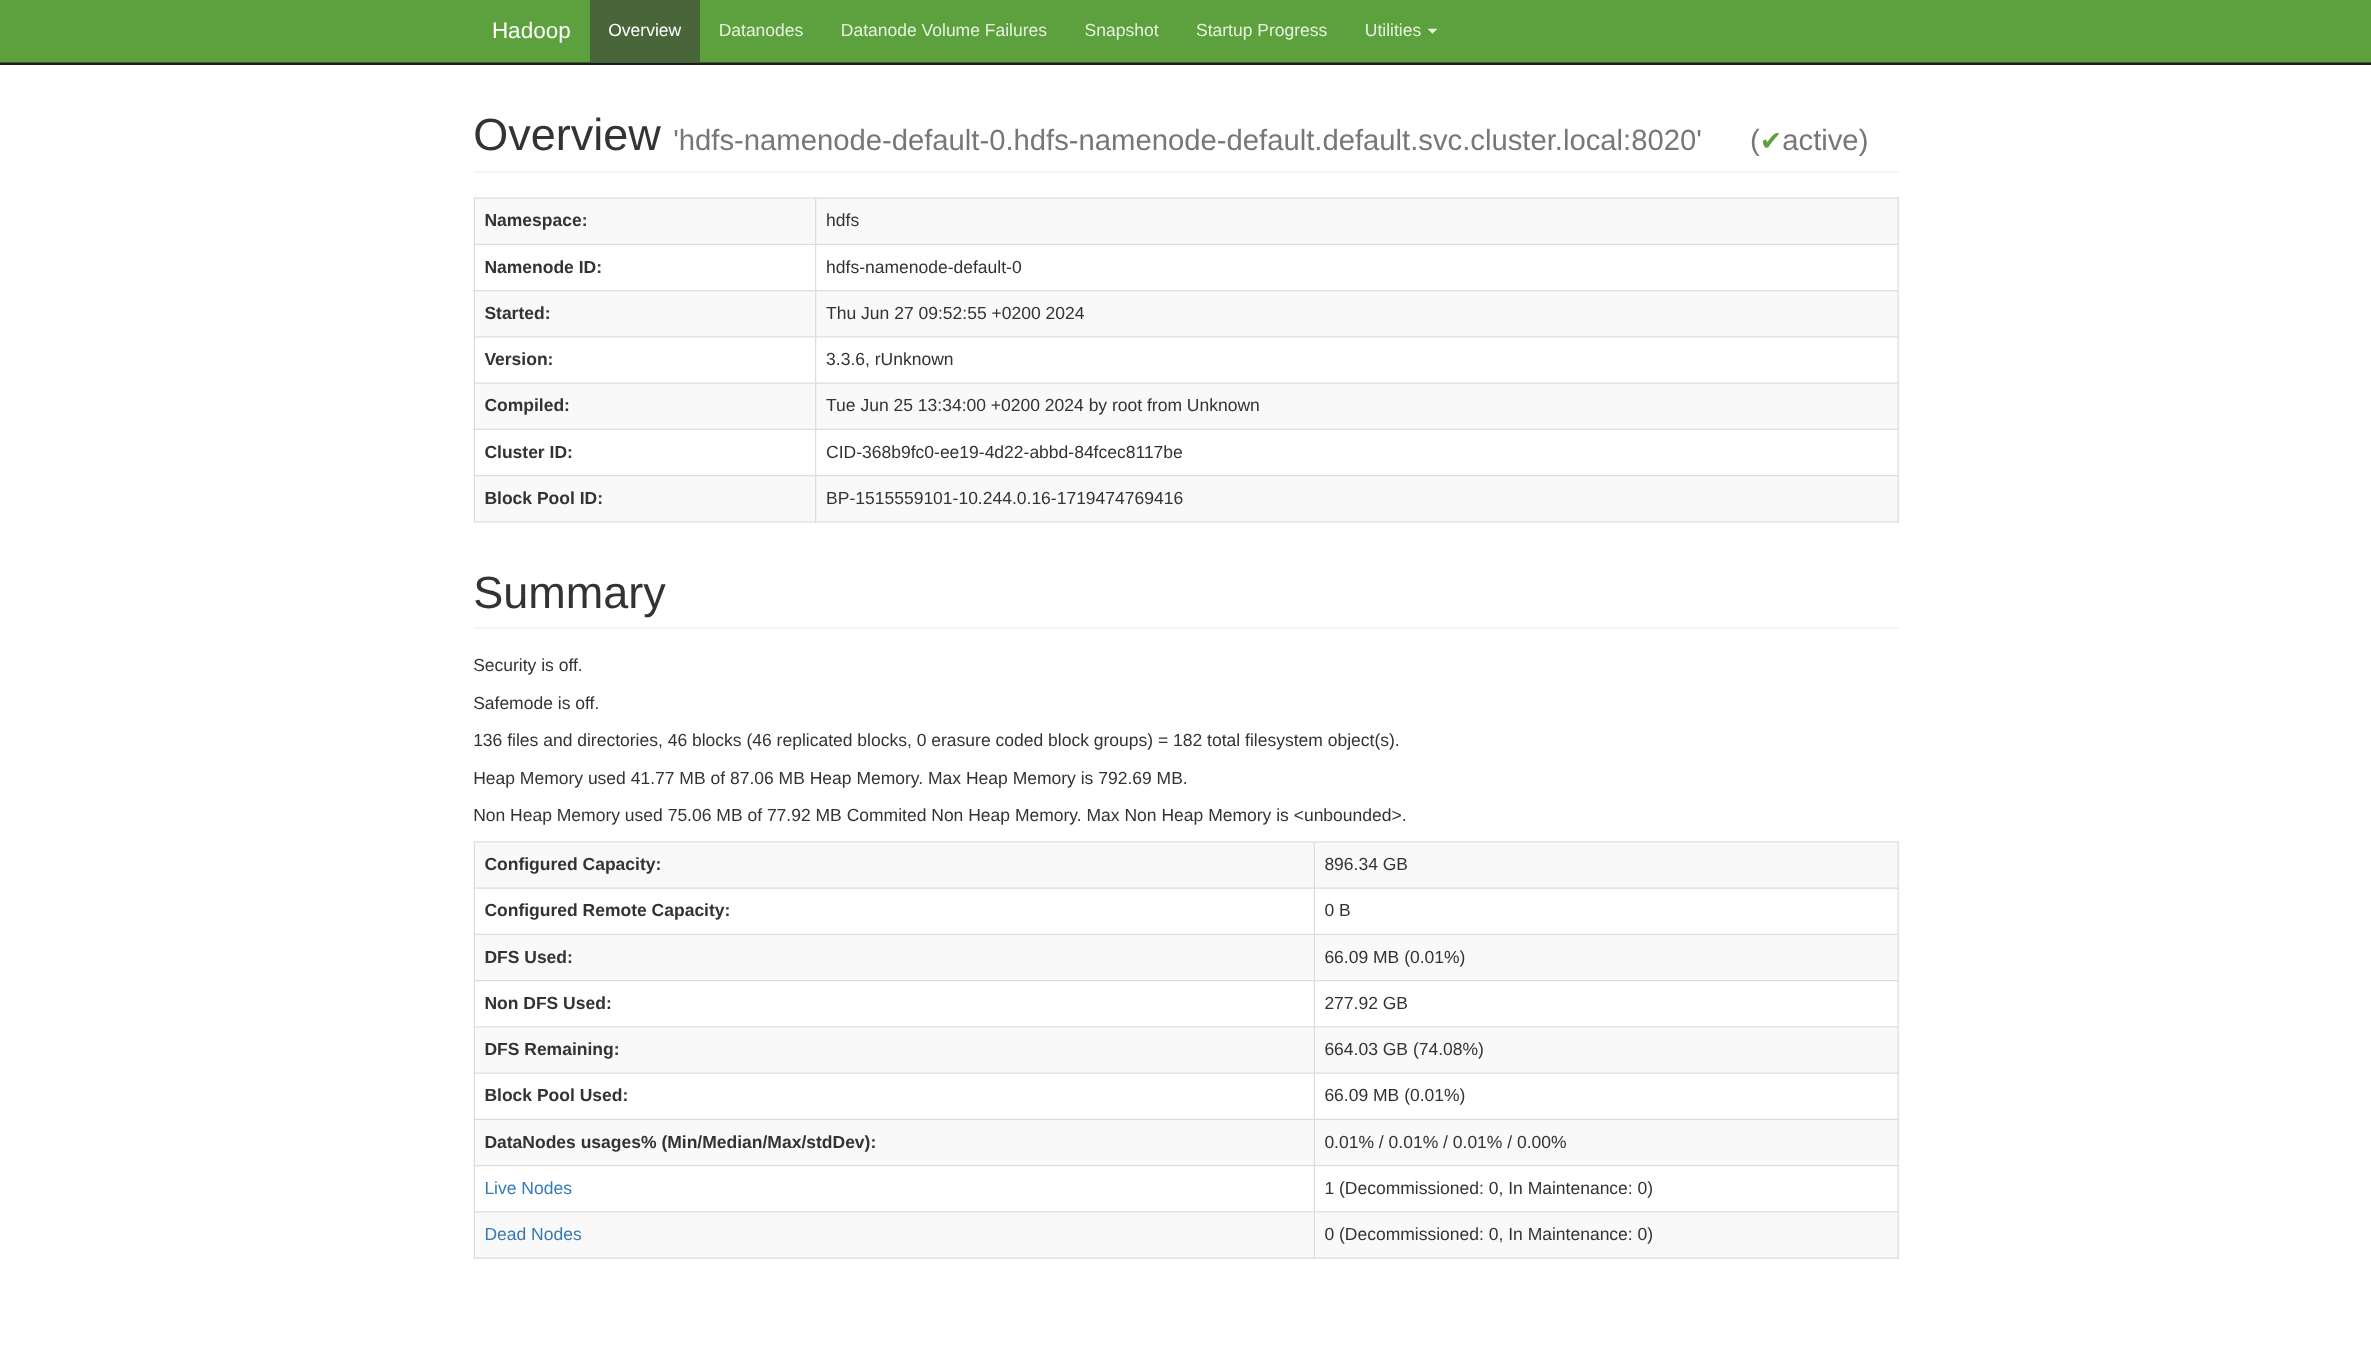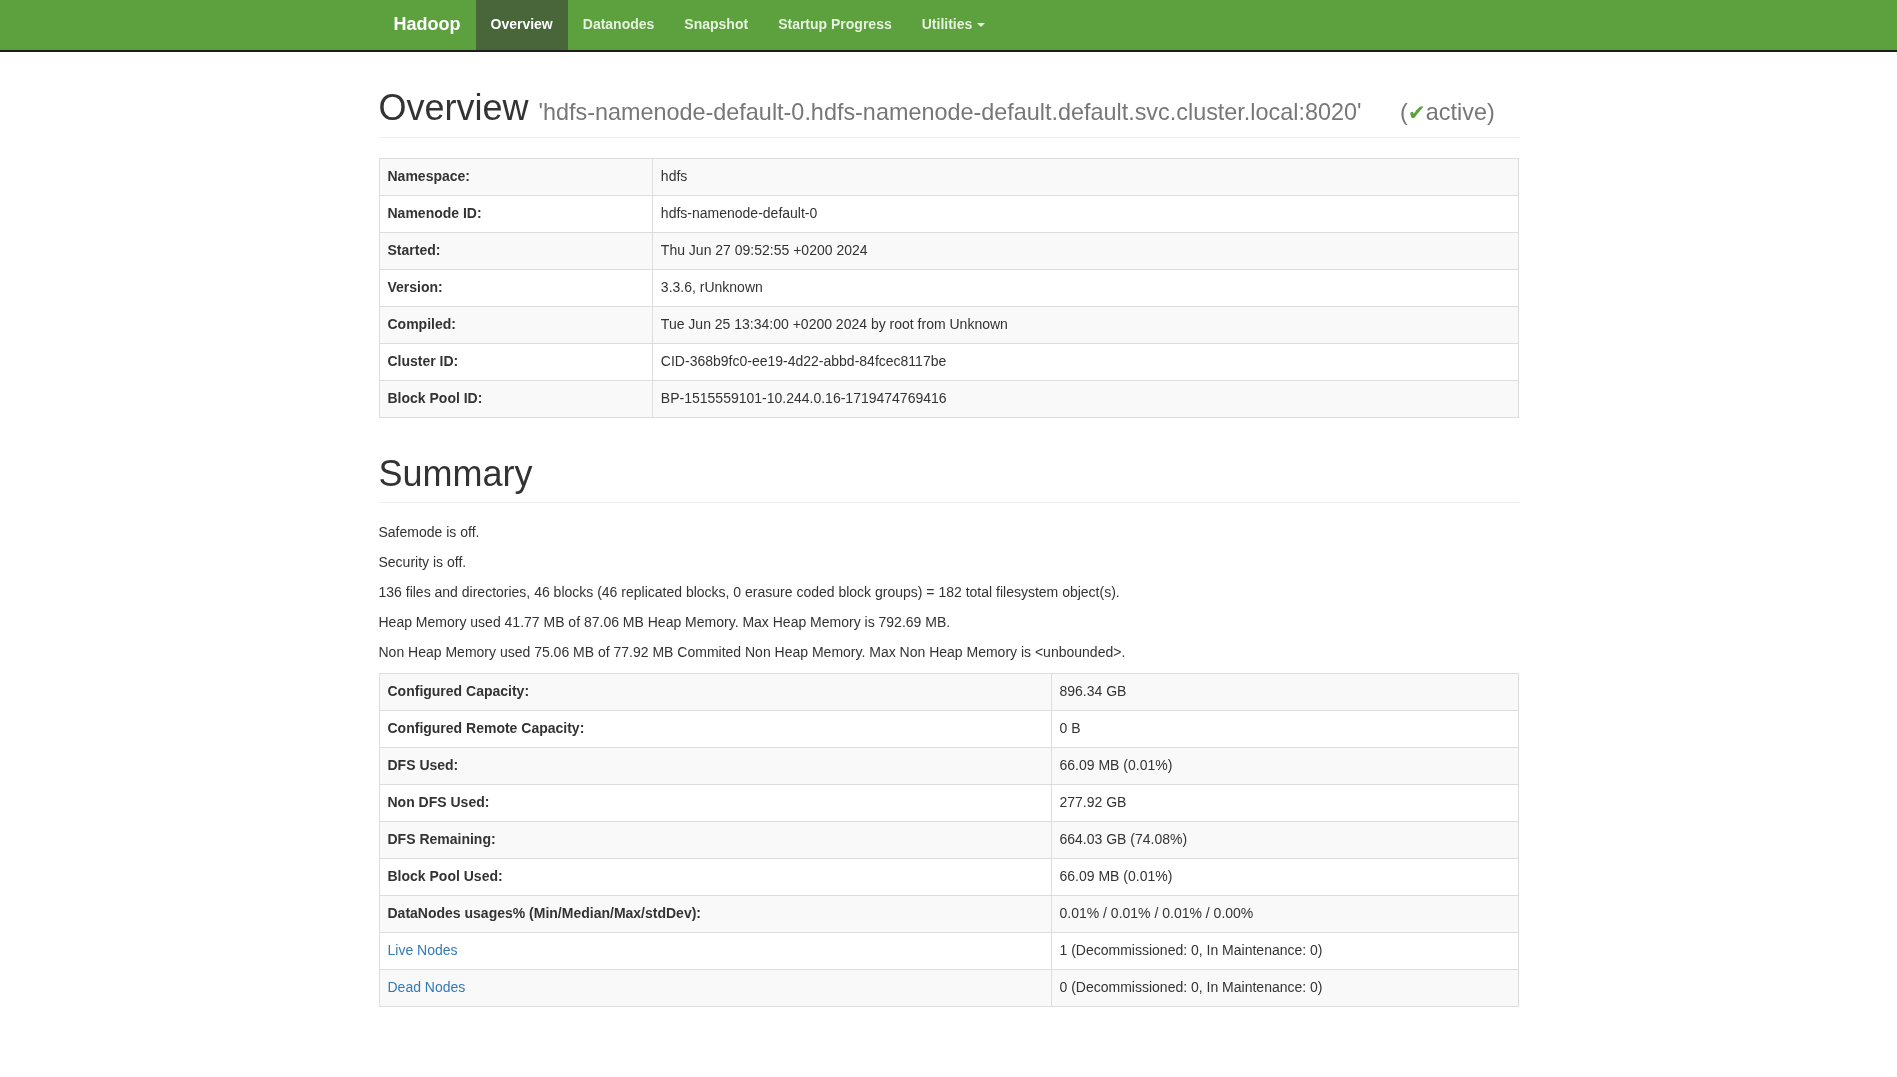--- a/index.html
+++ b/index.html
@@ -13,21 +13,20 @@
   body{
     width:1897px;height:1077px;overflow:hidden;background:#fff;
     font-family:"Liberation Sans",sans-serif;font-size:14px;line-height:1.42857;color:#333;
   }
   .container{width:1170px;margin:0 auto;padding:0 15px;}
 
   
   .navbar{
     background:var(--navbar-green);height:52px;border-bottom:2px solid #1d1d1d;
     margin-bottom:20px;
-    font-weight:bold;
   }
   .nav-wrap{display:flex;align-items:stretch;height:50px;}
   .navbar-brand{
     display:flex;align-items:center;padding:0 15px;color:#fff;font-size:18px;
     text-decoration:none;cursor:pointer;
   }
   .nav{display:flex;list-style:none;margin:0;padding:0;}
   .nav li{
     display:flex;align-items:center;padding:0 15px;color:#E7F1DF;font-size:14px;
     cursor:pointer;white-space:nowrap;
@@ -67,20 +66,23 @@
 
 <nav class="navbar">
   <div class="container nav-wrap">
     <a class="navbar-brand">Hadoop</a>
     <ul class="nav">
       <li class="active">
           <span>Overview</span>
         </li>
       <li>
           <span>Datanodes</span>
+        </li>
+      <li>
+          <span>Datanode Volume Failures</span>
         </li>
       <li>
           <span>Snapshot</span>
         </li>
       <li>
           <span>Startup Progress</span>
         </li>
       <li>
         <span>Utilities</span>
         <span class="caret"></span>
@@ -131,22 +133,22 @@
         <th>Block Pool ID:</th>
         <td>BP-1515559101-10.244.0.16-1719474769416</td>
       </tr>
     </tbody>
   </table>
 
   <div class="page-header">
     <h1>Summary</h1>
   </div>
 
+  <p class="summary-line">Security is off.</p>
   <p class="summary-line">Safemode is off.</p>
-  <p class="summary-line">Security is off.</p>
   <p class="summary-line">136 files and directories, 46 blocks (46 replicated blocks, 0 erasure coded block groups) = 182 total filesystem object(s).</p>
   <p class="summary-line">Heap Memory used 41.77 MB of 87.06 MB Heap Memory. Max Heap Memory is 792.69 MB.</p>
   <p class="summary-line">Non Heap Memory used 75.06 MB of 77.92 MB Commited Non Heap Memory. Max Non Heap Memory is &lt;unbounded&gt;.</p>
 
   <table class="table summary-table">
     <tbody>
       <tr>
         <th>Configured Capacity:</th>
         <td>896.34 GB</td>
       </tr>

